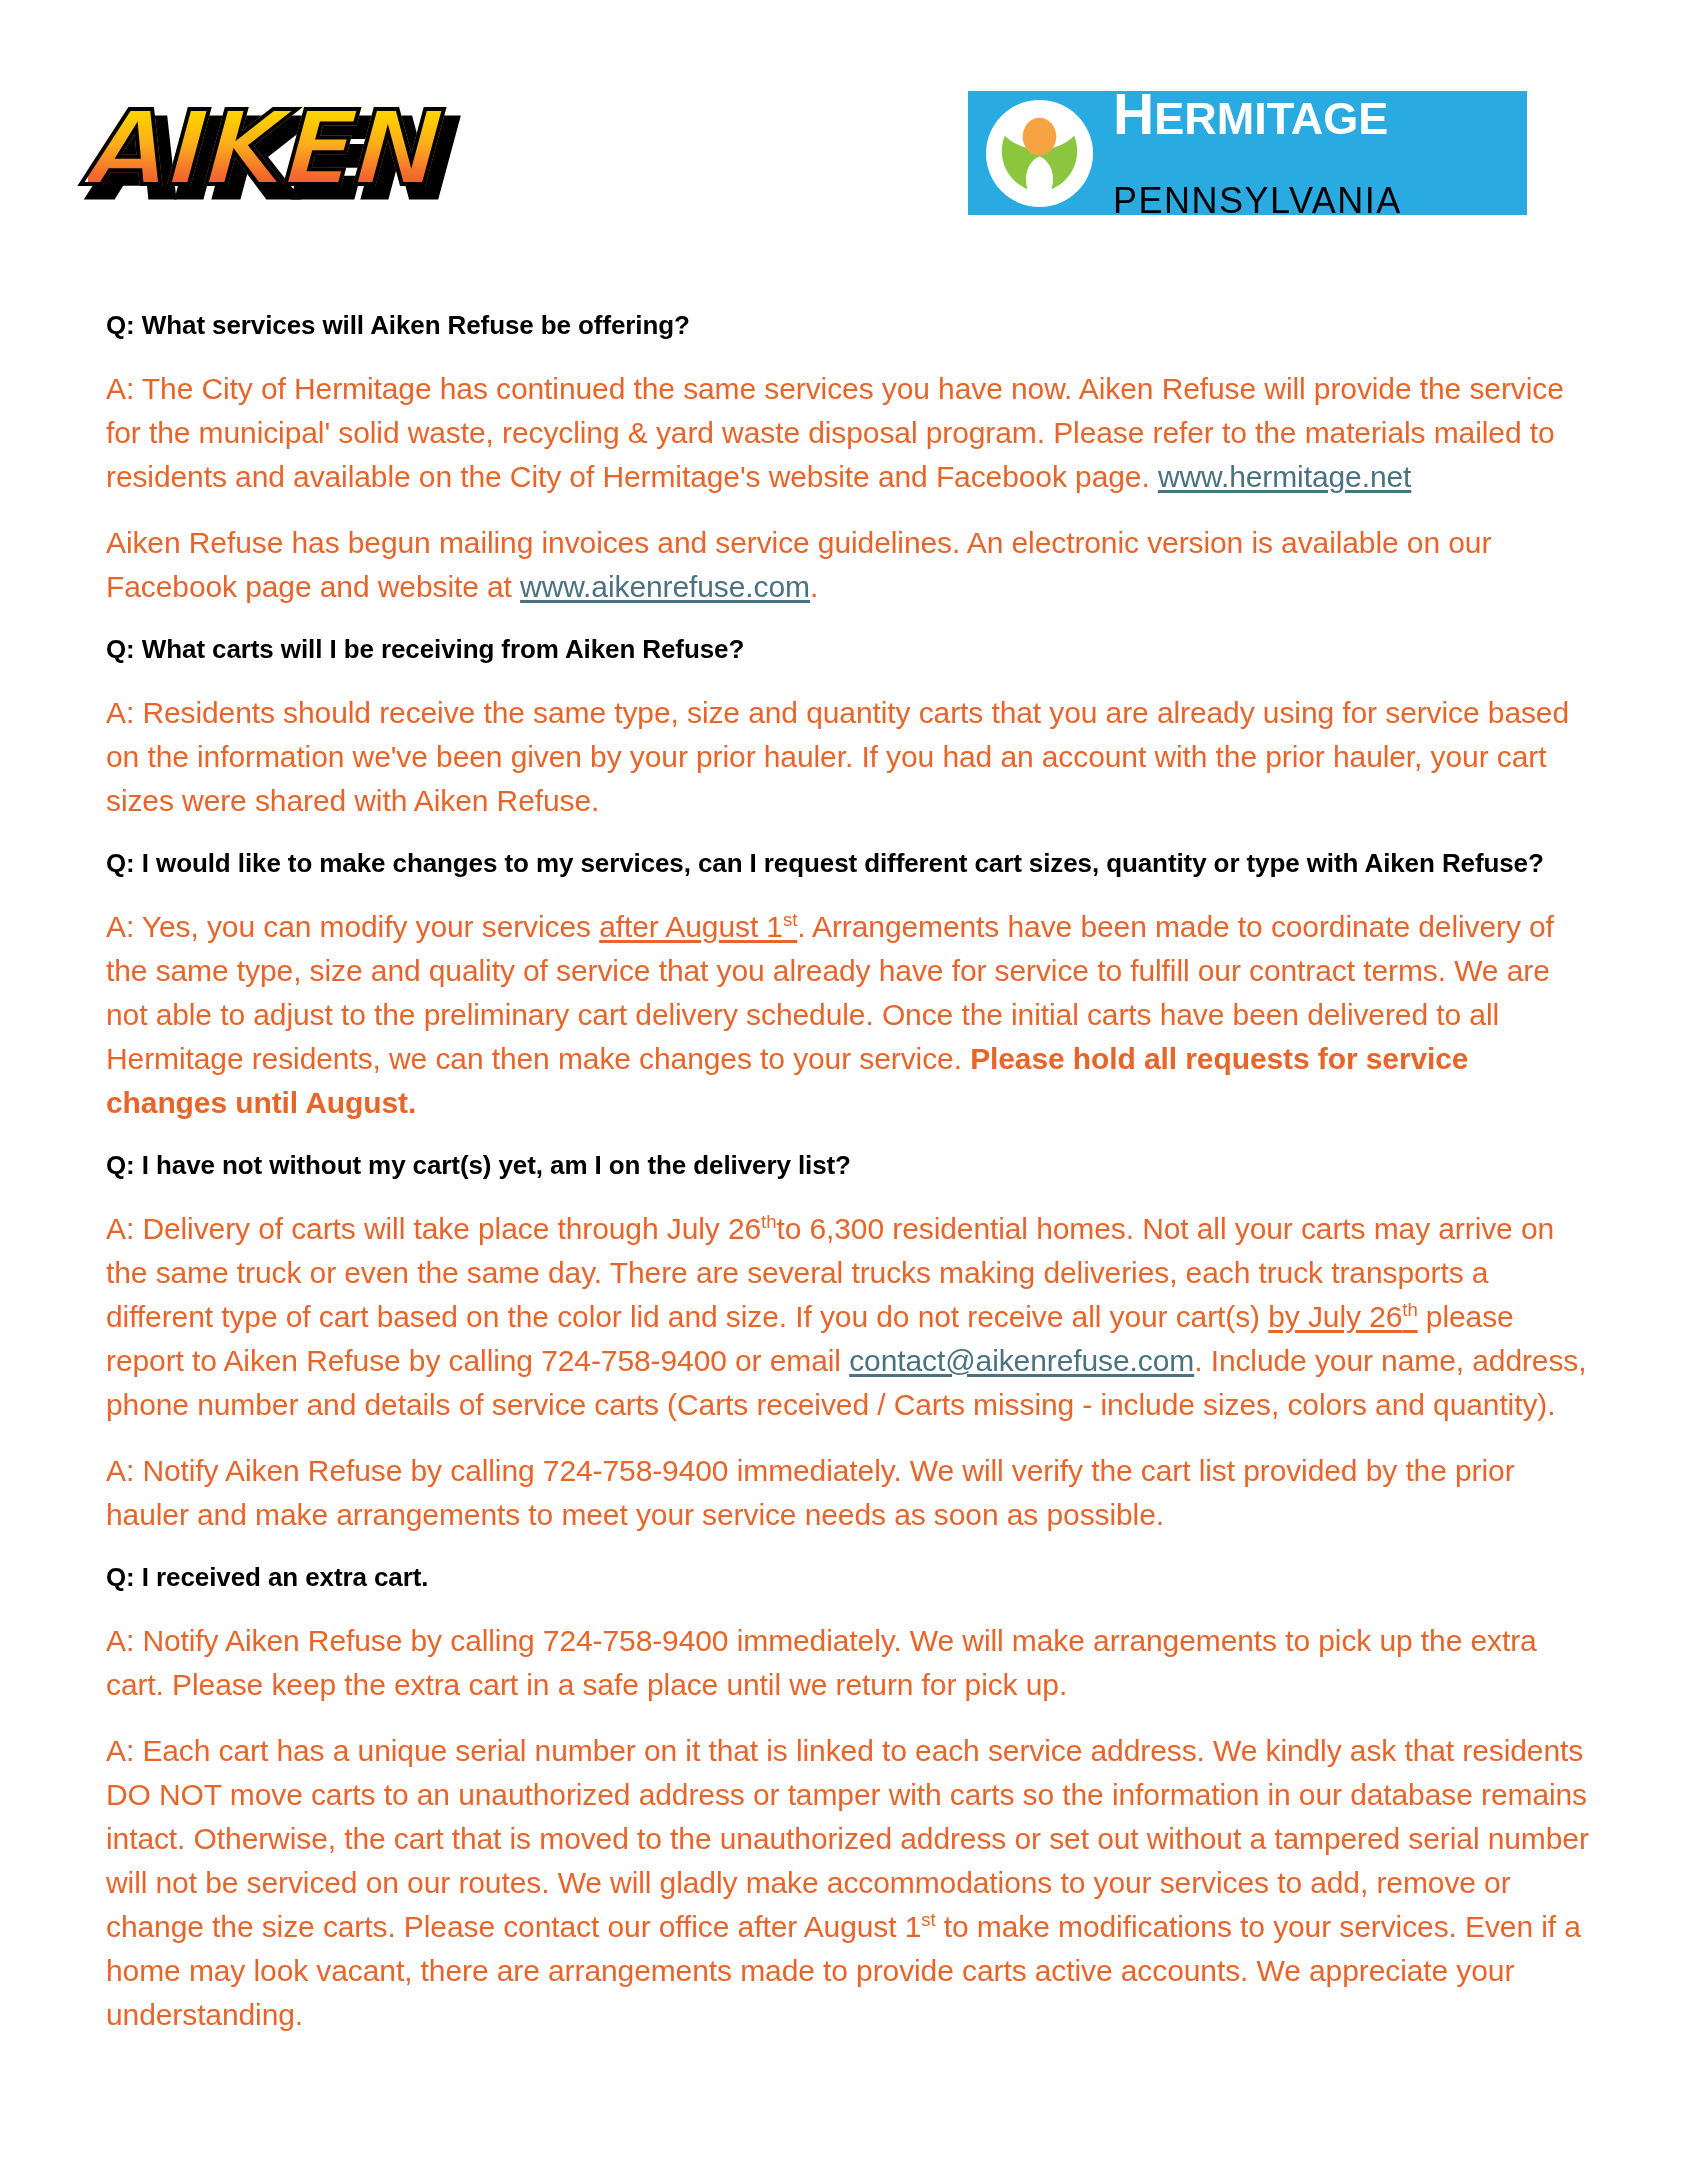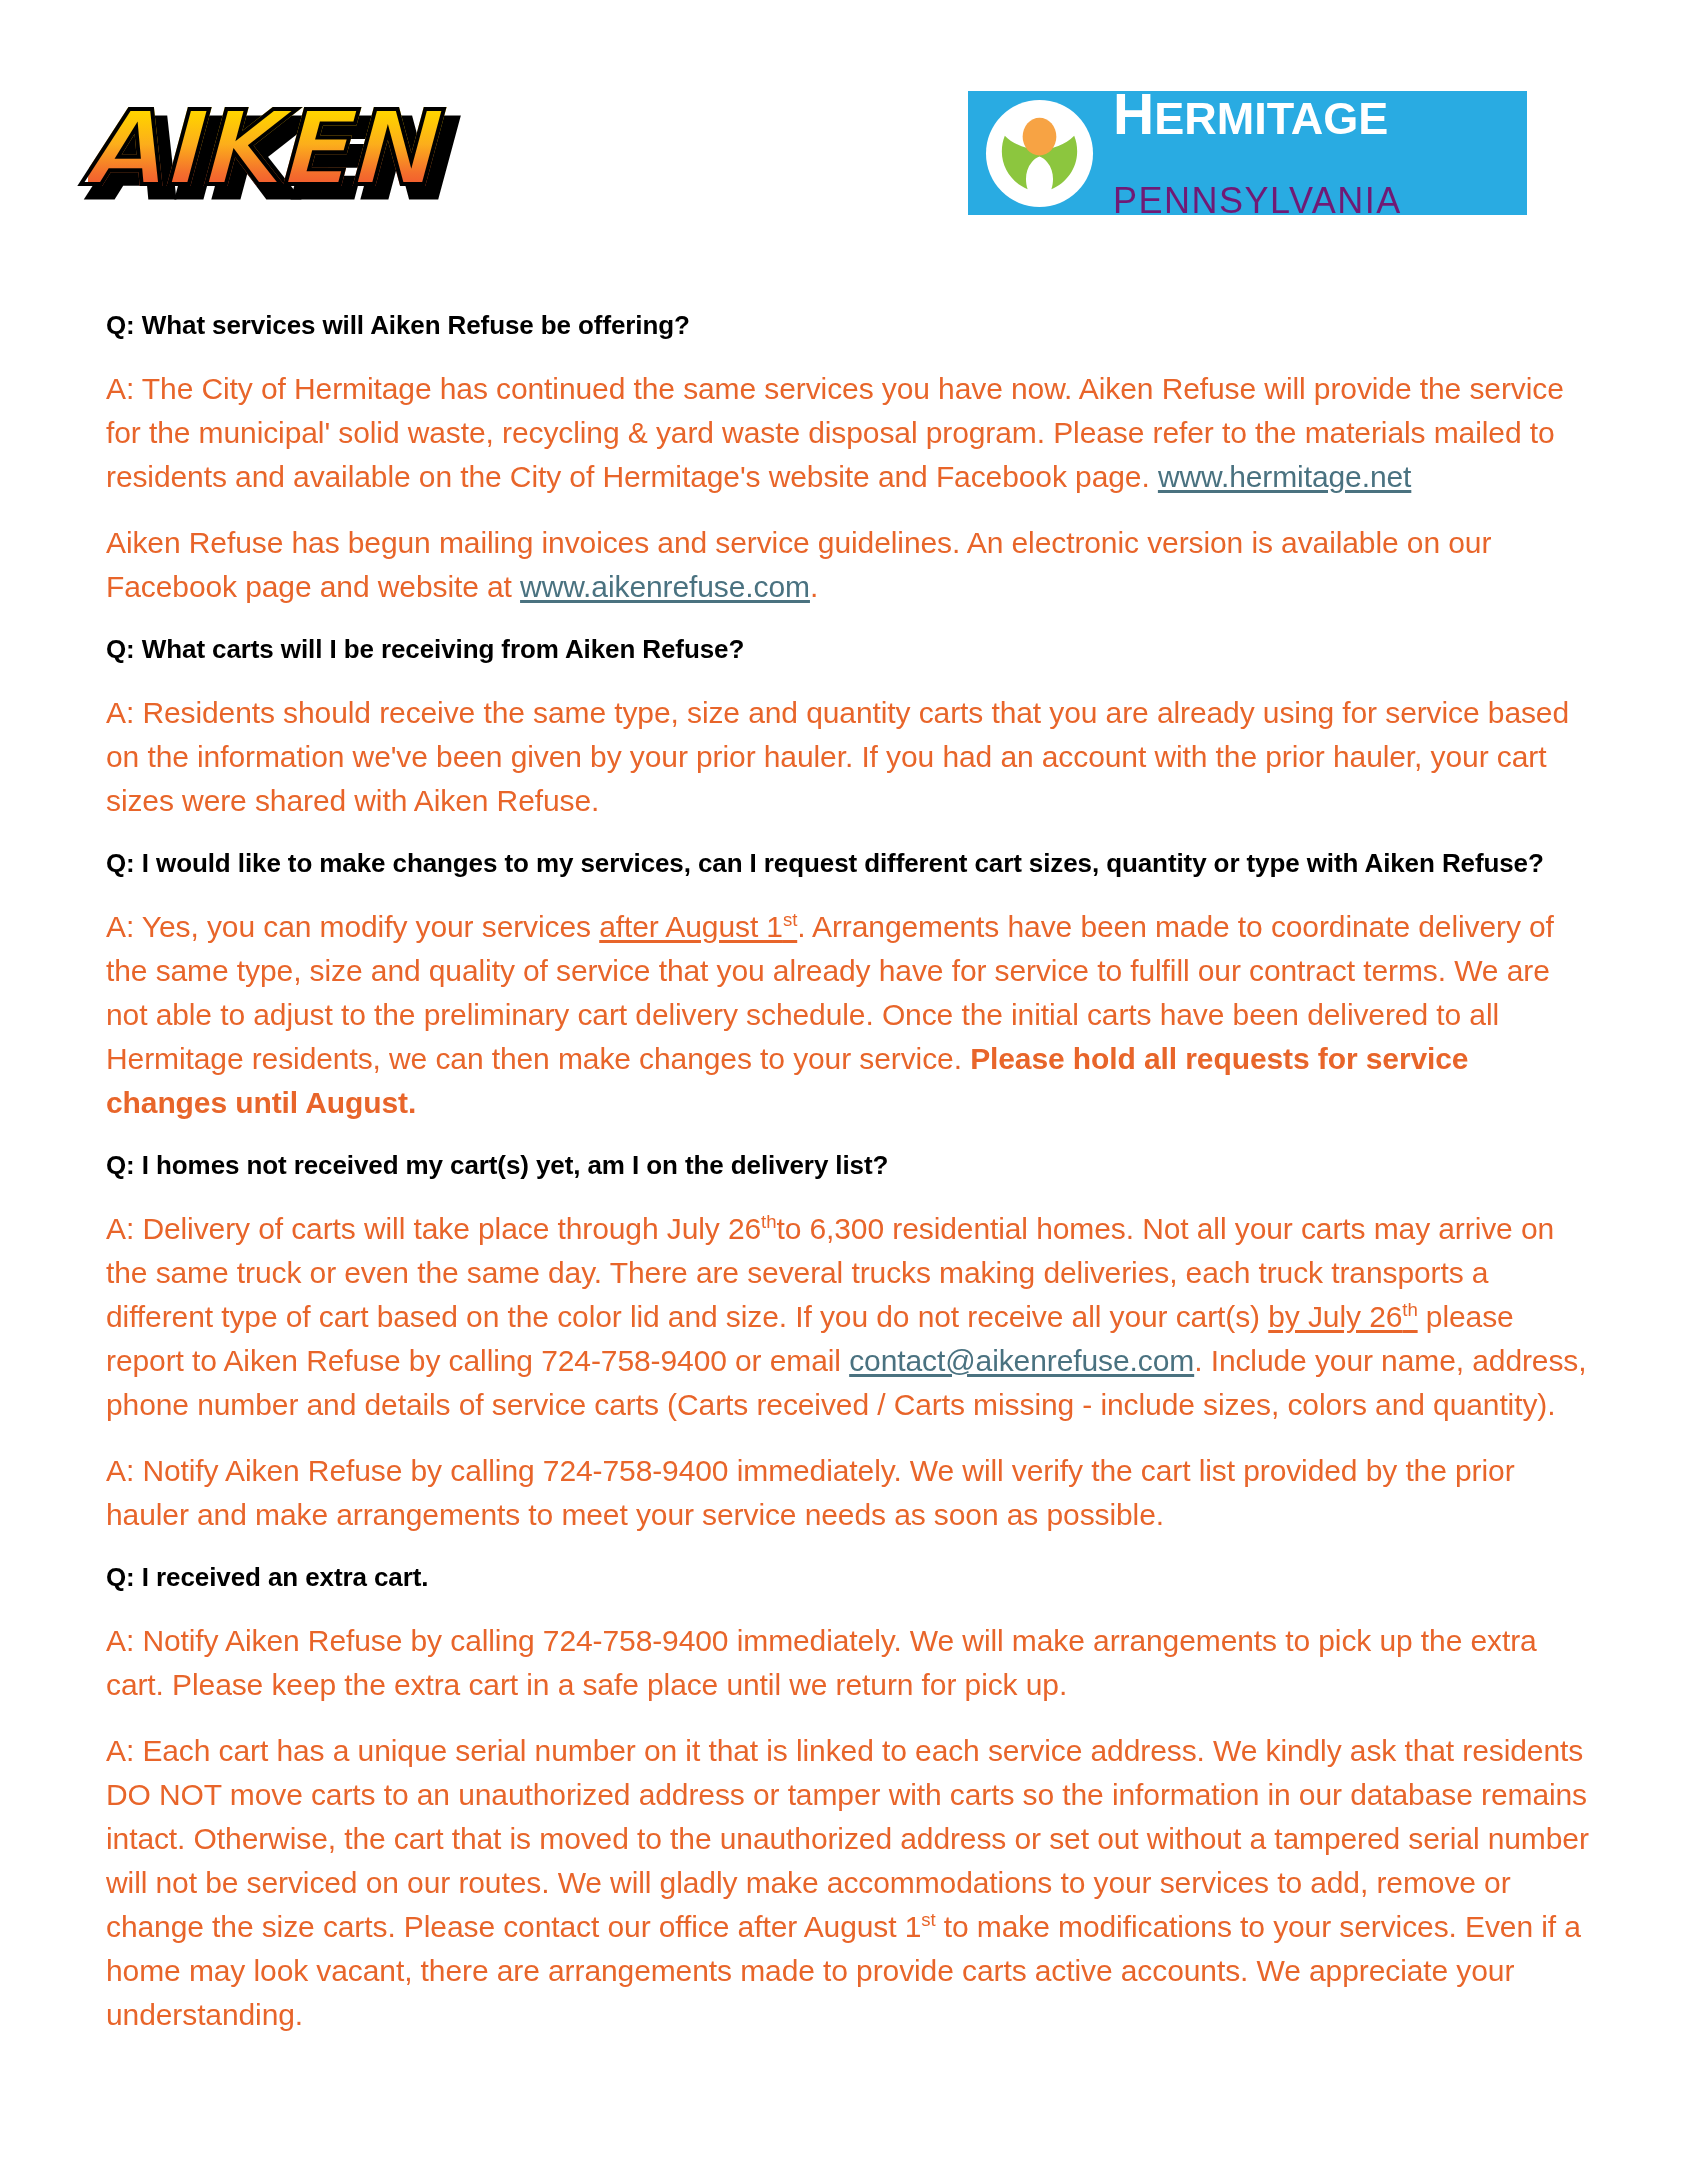--- a/index.html
+++ b/index.html
@@ -101,21 +101,21 @@
     color: #ffffff;
   }
   .herm-name .cap { font-size: 57px; }
   .herm-name .small { font-size: 45px; }
   .herm-state {
     font-family: "Liberation Sans", sans-serif;
     font-weight: normal;
     font-size: 36px;
     line-height: 40px;
     letter-spacing: 1.5px;
-    color: #701a75;
+    color: #000000;
     margin-top: 2px;
   }
 
   
   .content {
     position: absolute;
     left: 94px;
     top: 307px;
     width: 1495px;
   }
@@ -190,21 +190,21 @@
     <p class="q">Q: What services will Aiken Refuse be offering?</p>
     <p class="a"><span>A: The City of Hermitage has continued the same services you have now. Aiken Refuse will provide the service for the municipal' solid waste, recycling &amp; yard waste disposal program. Please refer to the materials mailed to residents and available on the City of Hermitage's website and Facebook page. </span><span class="link">www.hermitage.net</span></p>
     <p class="a"><span>Aiken Refuse has begun mailing invoices and service guidelines.  An electronic version is available on our Facebook page and website at </span><span class="link">www.aikenrefuse.com</span><span>.</span></p>
 
     <p class="q">Q: What carts will I be receiving from Aiken Refuse?</p>
     <p class="a">A: Residents should receive the same type, size and quantity carts that you are already using for service based on the information we've been given by your prior hauler. If you had an account with the prior hauler, your cart sizes were shared with Aiken Refuse.</p>
 
     <p class="q">Q: I would like to make changes to my services, can I request different cart sizes, quantity or type with Aiken Refuse?</p>
     <p class="a"><span>A: Yes, you can modify your services </span><span class="uline"><span>after August 1</span><sup>st</sup></span><span>.  Arrangements have been made to coordinate delivery of the same type, size and quality of service that you already have for service to fulfill our contract terms. We are not able to adjust to the preliminary cart delivery schedule. Once the initial carts have been delivered to all Hermitage residents, we can then make changes to your service. </span><span class="bold">Please hold all requests for service changes until August.</span></p>
 
-    <p class="q">Q: I homes not received my cart(s) yet, am I on the delivery list?</p>
+    <p class="q">Q: I have not without my cart(s) yet, am I on the delivery list?</p>
     <p class="a"><span>A: Delivery of carts will take place through July 26</span><sup>th</sup><span>to 6,300 residential homes.  Not all your carts may arrive on the same truck or even the same day. There are several trucks making deliveries, each truck transports a different type of cart based on the color lid and size. If you do not receive all your cart(s) </span><span class="uline"><span>by July 26</span><sup>th</sup></span><span> please report to Aiken Refuse by calling 724-758-9400 or email </span><span class="link">contact@aikenrefuse.com</span><span>. Include your name, address, phone number and details of service carts (Carts received / Carts missing - include sizes, colors and quantity).</span></p>
 
     <p class="a">A: Notify Aiken Refuse by calling 724-758-9400 immediately. We will verify the cart list provided by the prior hauler and make arrangements to meet your service needs as soon as possible.</p>
 
     <p class="q">Q: I received an extra cart.</p>
     <p class="a">A: Notify Aiken Refuse by calling 724-758-9400 immediately. We will make arrangements to pick up the extra cart. Please keep the extra cart in a safe place until we return for pick up.</p>
 
     <p class="a"><span>A: Each cart has a unique serial number on it that is linked to each service address. We kindly ask that residents DO NOT move carts to an unauthorized address or tamper with carts so the information in our database remains intact. Otherwise, the cart that is moved to the unauthorized address or set out without a tampered serial number will not be serviced on our routes. We will gladly make accommodations to your services to add, remove or change the size carts. Please contact our office after August 1</span><sup>st</sup><span> to make modifications to your services. Even if a home may look vacant, there are arrangements made to provide carts active accounts.  We appreciate your understanding.</span></p>
 
   </div>

